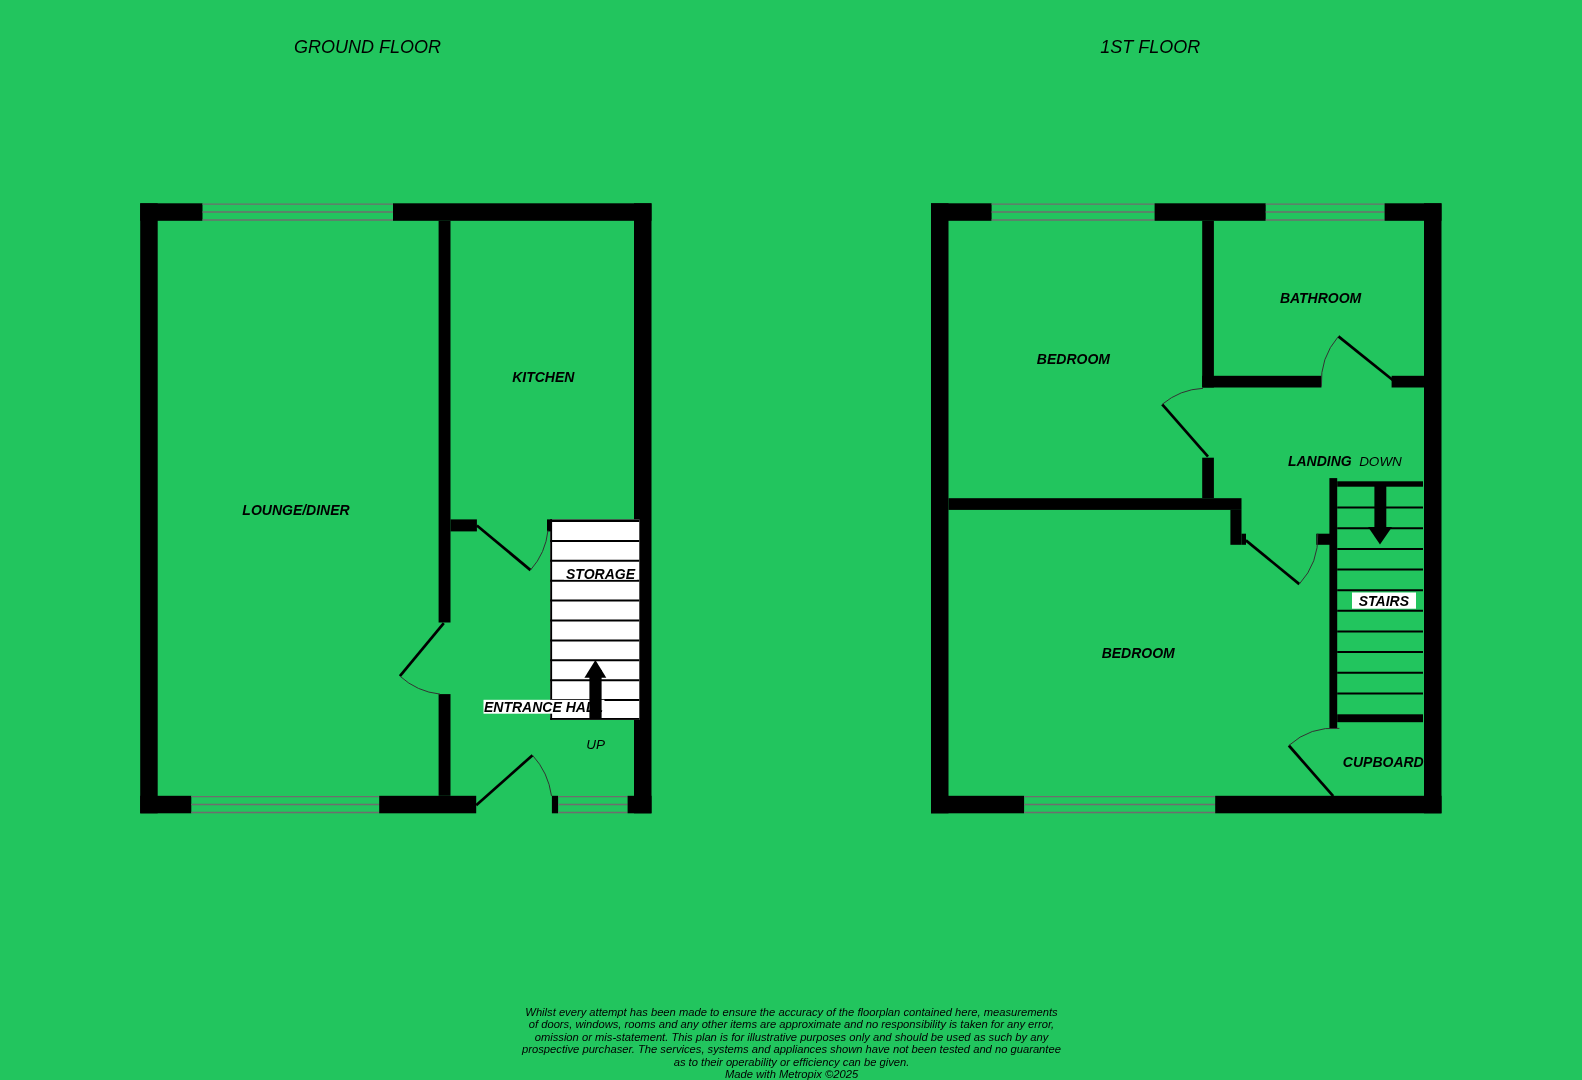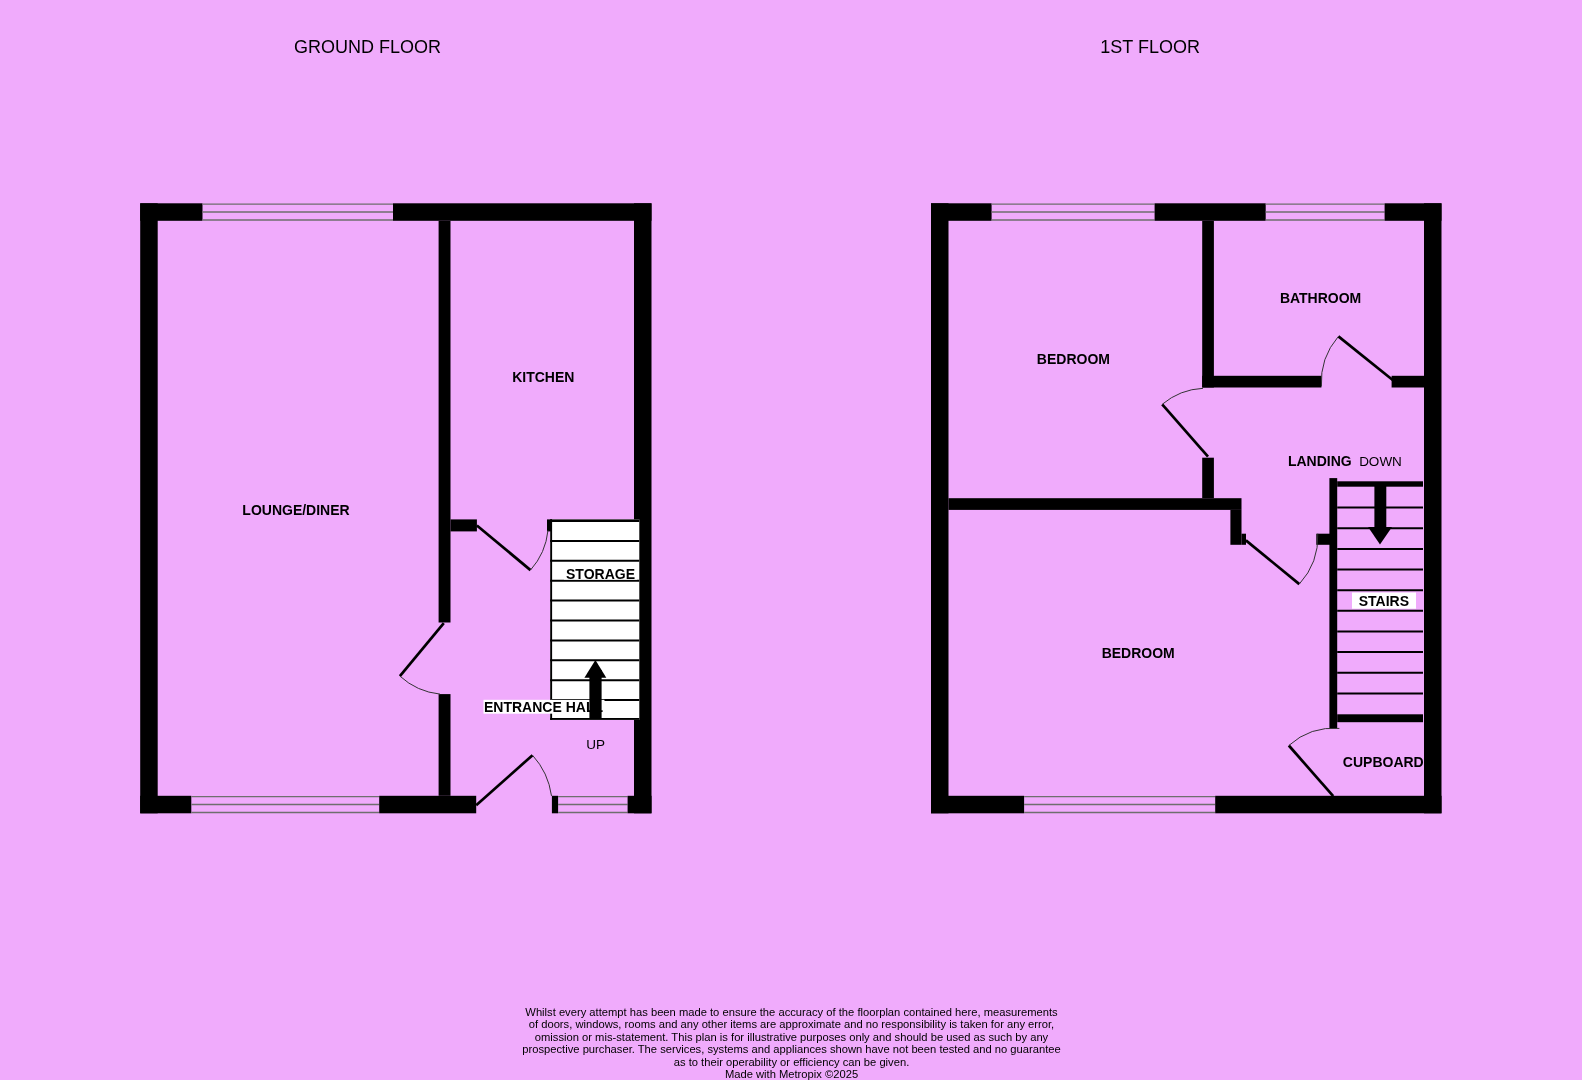--- a/index.html
+++ b/index.html
@@ -1,17 +1,17 @@
 <!DOCTYPE html>
 <html><head>
 <meta charset="utf-8">
 <style>
   html,body{margin:0;padding:0;background:#ffffff;}
-  .page{position:relative;width:1582px;height:1080px;background:#f0abfc;overflow:hidden;
-        font-family:"Liberation Sans", sans-serif;}
+  .page{position:relative;width:1582px;height:1080px;background:#22c55e;overflow:hidden;
+        font-family:"Liberation Sans", sans-serif;font-style:italic;}
   svg{position:absolute;left:0;top:0;}
   text{font-family:"Liberation Sans", sans-serif;fill:#000;}
   .room{font-size:14px;font-weight:bold;}
   .dir{font-size:13.5px;}
   .title{font-size:18px;}
   .disc{font-size:11.2px;fill:#111;}
 </style>
 </head>
 <body>
 <div class="page">

